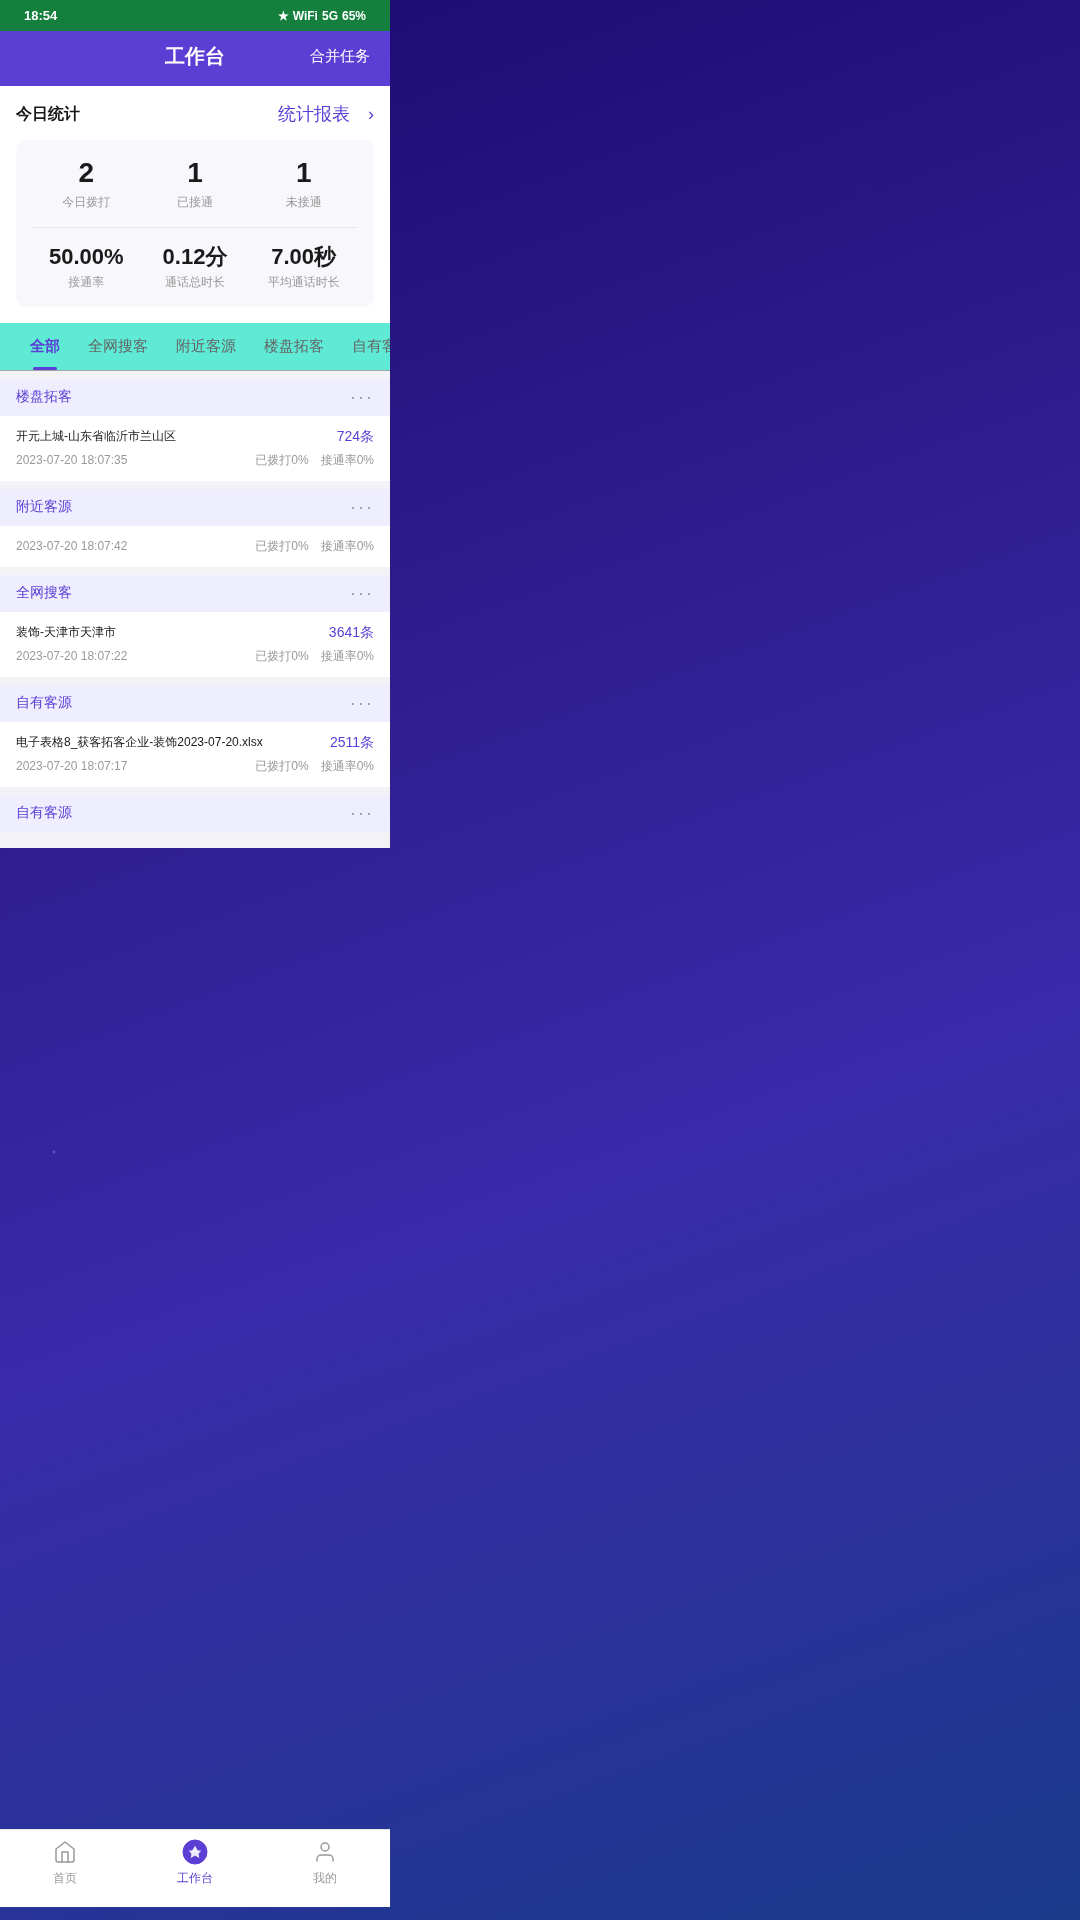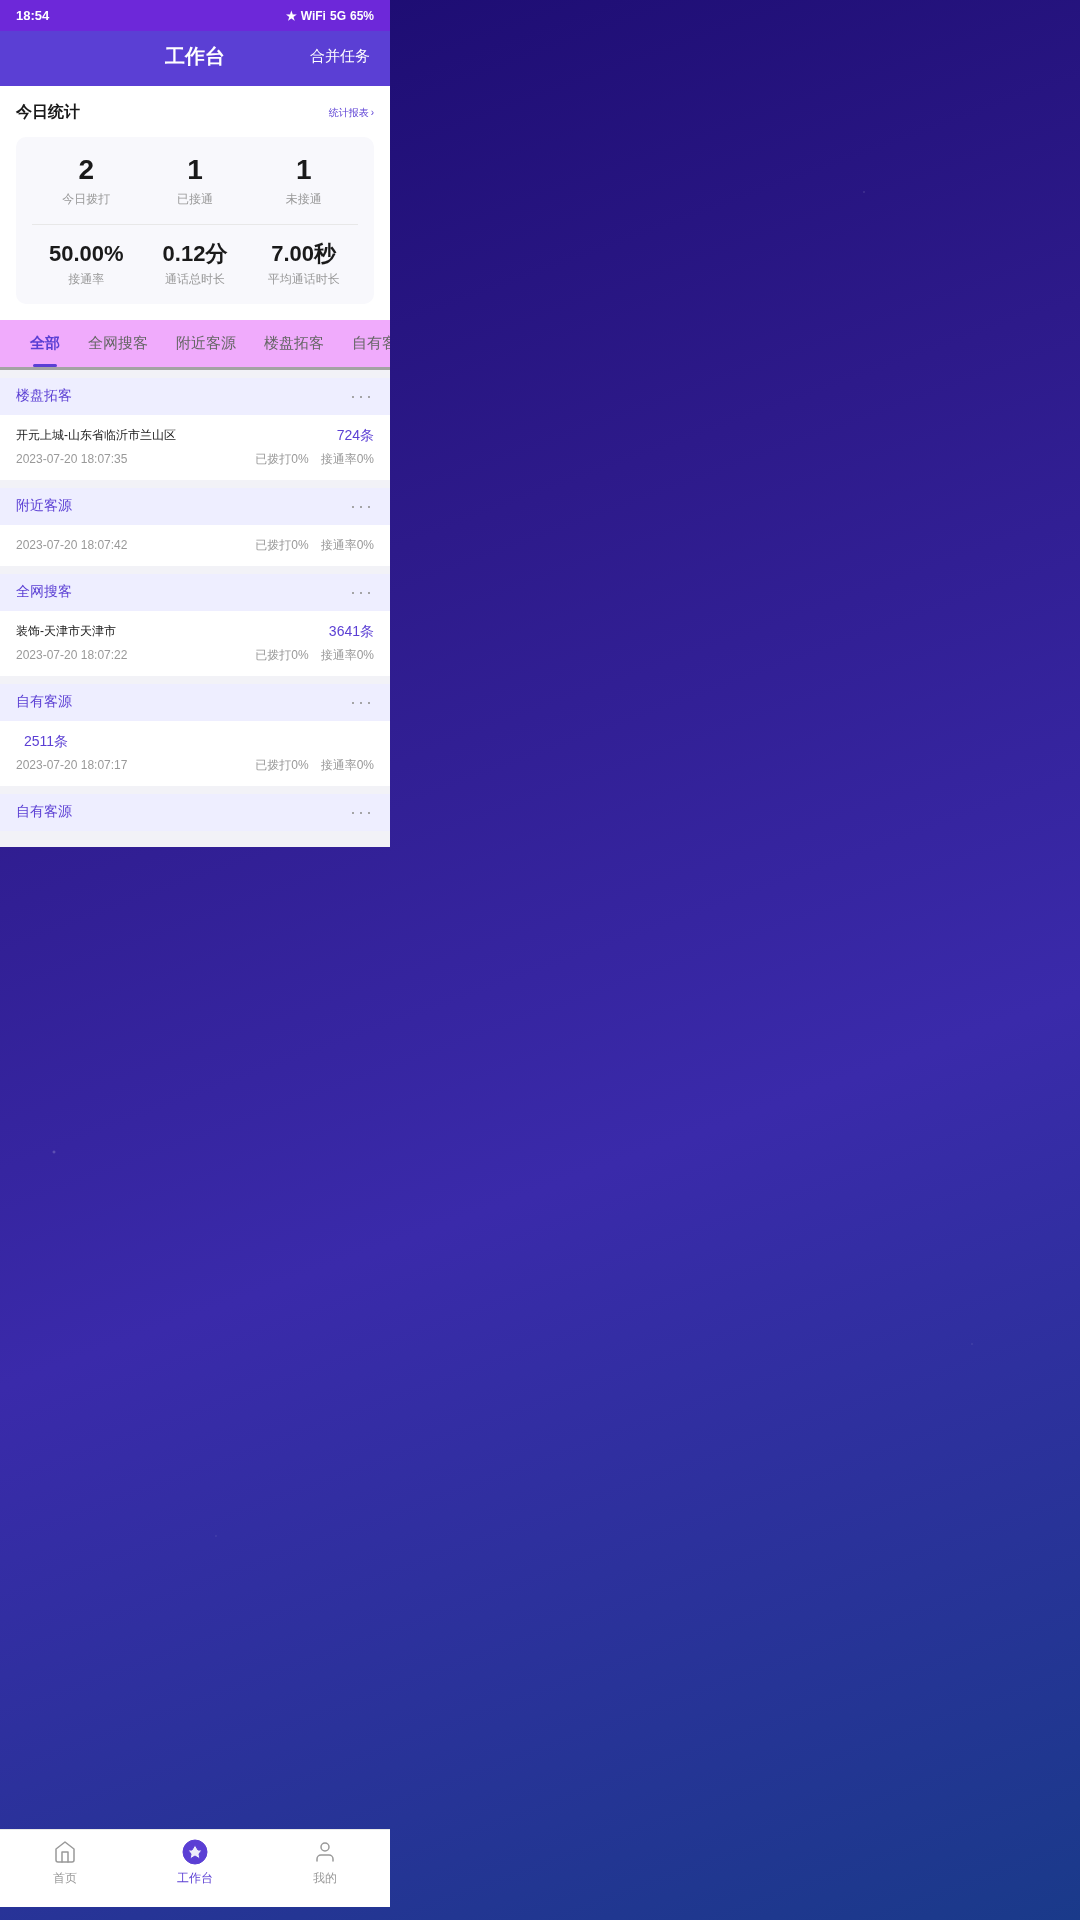--- a/index.html
+++ b/index.html
@@ -9,26 +9,26 @@
       width: 390px;
       min-height: 100vh;
       background: linear-gradient(160deg, #1a0a6e 0%, #2d1a8a 30%, #3a2aaa 60%, #1a3a8a 100%);
       font-family: -apple-system, 'PingFang SC', 'Helvetica Neue', Arial, sans-serif;
       position: relative;
       overflow-x: hidden;
     }
 
     
     .status-bar {
-      background: #6d28d9;
+      background: #15803d;
       color: white;
       display: flex;
       justify-content: space-between;
       align-items: center;
-      padding: 8px 16px;
+      padding: 8px 24px;
       font-size: 13px;
       font-weight: 600;
     }
     .status-time { font-weight: 700; }
     .status-icons { display: flex; align-items: center; gap: 4px; font-size: 12px; }
 
     
     .header {
       background: #5b3fd4;
       display: flex;
@@ -62,24 +62,24 @@
       align-items: center;
       margin-bottom: 14px;
     }
     .stats-title {
       font-size: 16px;
       font-weight: 600;
       color: #1a1a1a;
     }
     .stats-link {
       color: #5b3fd4;
-      font-size: 10px;
-      display: flex;
-      align-items: center;
-      gap: 2px;
+      font-size: 18px;
+      display: flex;
+      align-items: center;
+      gap: 18px;
       cursor: pointer;
     }
     .stats-card {
       background: #f8f8fc;
       border-radius: 10px;
       padding: 16px;
     }
     .stats-row {
       display: flex;
       justify-content: space-around;
@@ -105,25 +105,25 @@
       margin-top: 4px;
     }
     .stats-divider {
       height: 1px;
       background: #e8e8e8;
       margin-bottom: 16px;
     }
 
     
     .tabs-container {
-      background: #f0abfc;
+      background: #5eead4;
       padding: 0 16px;
       display: flex;
       gap: 0;
-      border-bottom: 3px solid #a3a3a3;
+      border-bottom: 1px solid #a3a3a3;
       overflow-x: auto;
       scrollbar-width: none;
     }
     .tabs-container::-webkit-scrollbar { display: none; }
     .tab {
       padding: 14px 14px;
       font-size: 15px;
       color: #666;
       white-space: nowrap;
       cursor: pointer;
@@ -406,20 +406,21 @@
       </div>
     </div>
 
     <div class="task-card">
       <div class="task-header">
         <span class="task-type">自有客源</span>
         <span class="task-more">···</span>
       </div>
       <div class="task-body">
         <div class="task-name-row">
+          <span class="task-name">电子表格8_获客拓客企业-装饰2023-07-20.xlsx</span>
           <span class="task-count">2511条</span>
         </div>
         <div class="task-meta-row">
           <span class="task-date">2023-07-20 18:07:17</span>
           <div class="task-stats">
             <span class="task-stat">已拨打0%</span>
             <span class="task-stat">接通率0%</span>
           </div>
         </div>
       </div>

